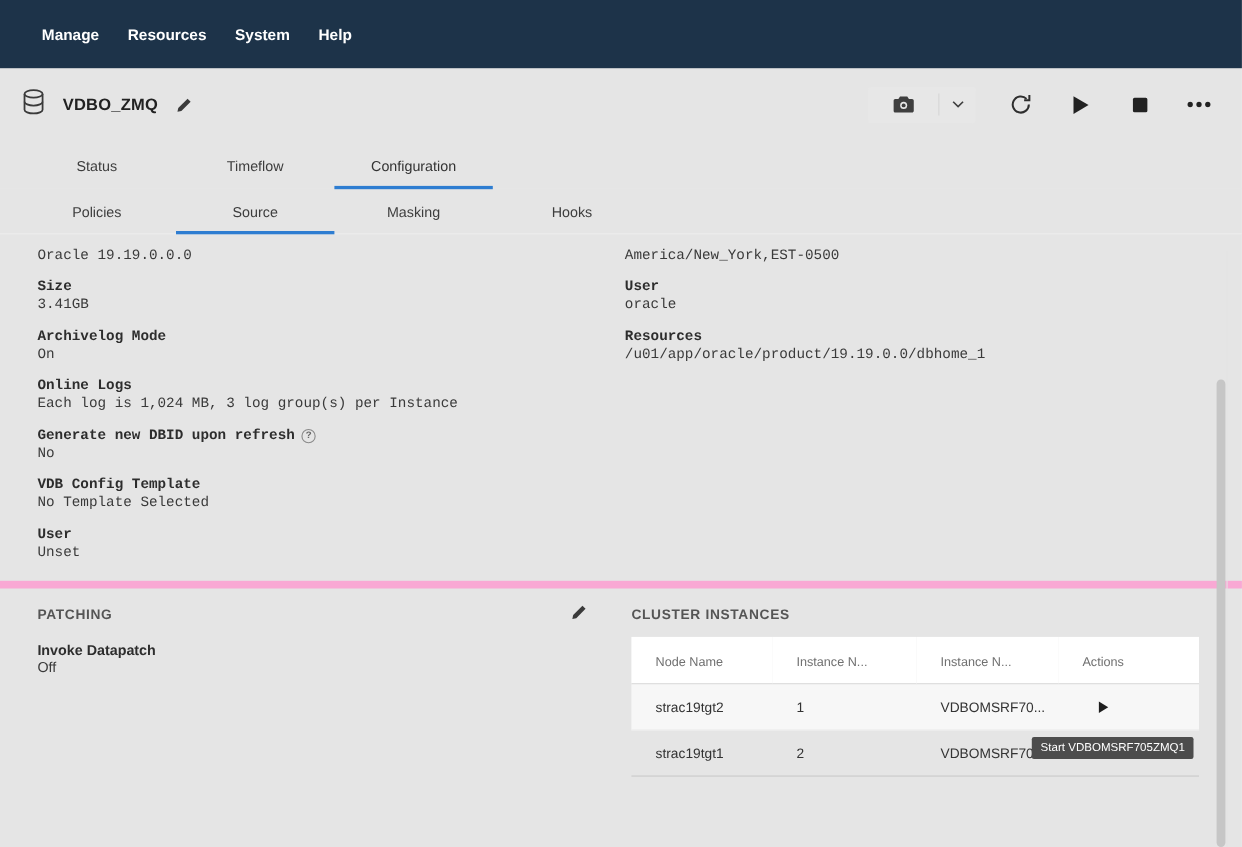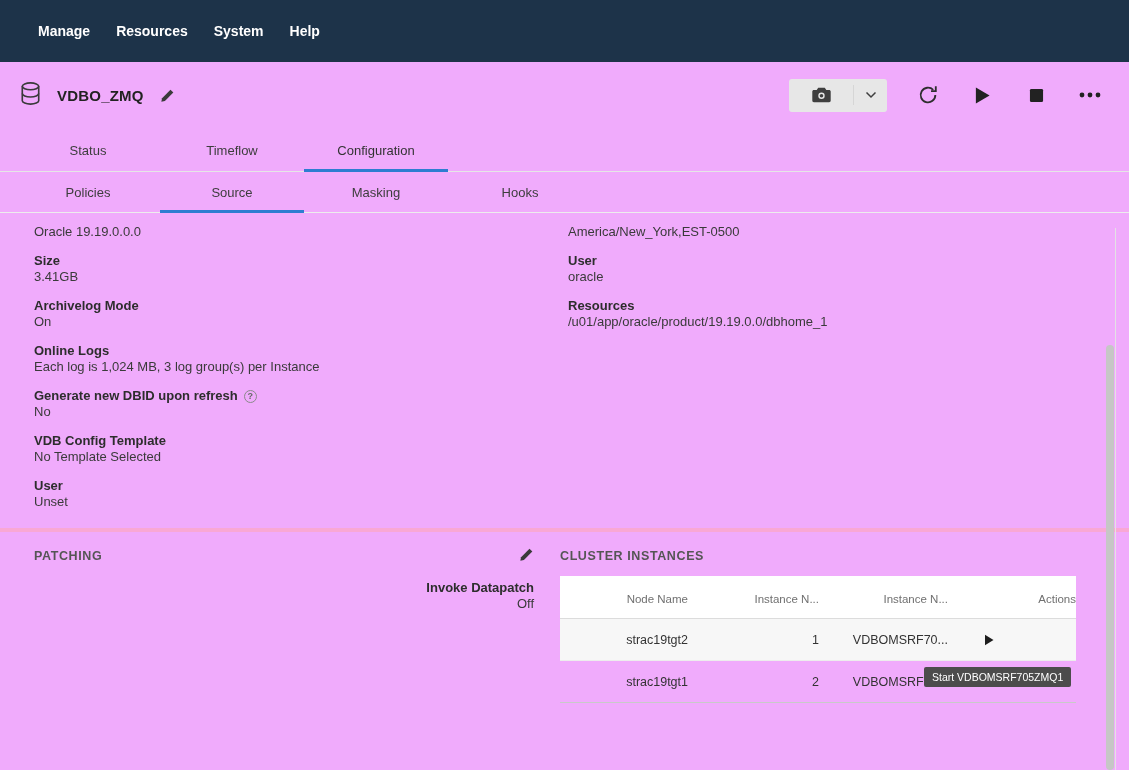--- a/index.html
+++ b/index.html
@@ -1,21 +1,21 @@
 <!DOCTYPE html>
 <html><head>
 <meta charset="utf-8">
 <style>
   * { box-sizing: border-box; margin: 0; padding: 0; }
   html,body { width:1129px; height:770px; }
   body {
     font-family: "Liberation Sans", sans-serif;
     background:#ffffff; color:#333; overflow:hidden;
   }
-  .app { position:relative; width:1129px; height:770px; background:#f0abfc; overflow:hidden; }
+  .app { position:relative; width:1129px; height:770px; background:#e5e5e5; overflow:hidden; }
 
   
   .topnav {
     height:62px; background:#1d3349; display:flex; align-items:center;
     gap:26px; padding-left:38px;
   }
   .nav-item { color:#fff; font-size:14px; font-weight:700; cursor:pointer; }
 
   
   .header { height:66px; display:flex; align-items:center; padding:0 26px 0 20px; }
@@ -40,36 +40,36 @@
   .subtabs { display:flex; padding-left:16px; border-bottom:1px solid #ededed; }
   .subtab {
     width:144px; text-align:center; font-size:13px; color:#3d3d3d;
     padding:13px 0 12px; cursor:pointer;
   }
   .subtab.active { padding-bottom:9px; border-bottom:3px solid #2e7dd1; margin-bottom:-1px; }
 
   
   .content {
     padding:11px 31px 0 34px;
-    display:grid; grid-template-columns:500px auto; column-gap:34px;
+    display:grid; grid-template-columns:500px auto; column-gap:34px;font-family:Liberation Mono, monospace;
   }
   .field { margin-bottom:13px; }
   .field .lbl { font-size:13px; line-height:16px; font-weight:700; color:#2d2d2d; }
   .field .val { font-size:13px; line-height:16px; color:#3a3a3a; }
   .help {
     display:inline-block; width:13px; height:13px; border:1px solid #8a8a8a; border-radius:50%;
     font-size:9px; line-height:11px; text-align:center; color:#666; margin-left:6px;
     vertical-align:1px; cursor:pointer;
   }
 
   
   .bottom {
-    margin-top:5px; border-top:4px solid #f9a8d4;
+    margin-top:5px; border-top:7px solid #f9a8d4;
     padding:16px 31px 0 34px;
-    display:grid; grid-template-columns:500px auto; column-gap:26px;text-align:right;
+    display:grid; grid-template-columns:500px auto; column-gap:40px;
   }
   .section-hd { display:flex; justify-content:space-between; align-items:center; height:16px; }
   .section-title { font-size:12.5px; font-weight:700; color:#555; letter-spacing:.6px; }
 
   .patch-fields { margin-top:16px; }
 
   
   .table-wrap { position:relative; margin-top:12px; width:516px; }
   .thead, .tr { display:grid; grid-template-columns:128px 131px 129px auto; }
   .th {

